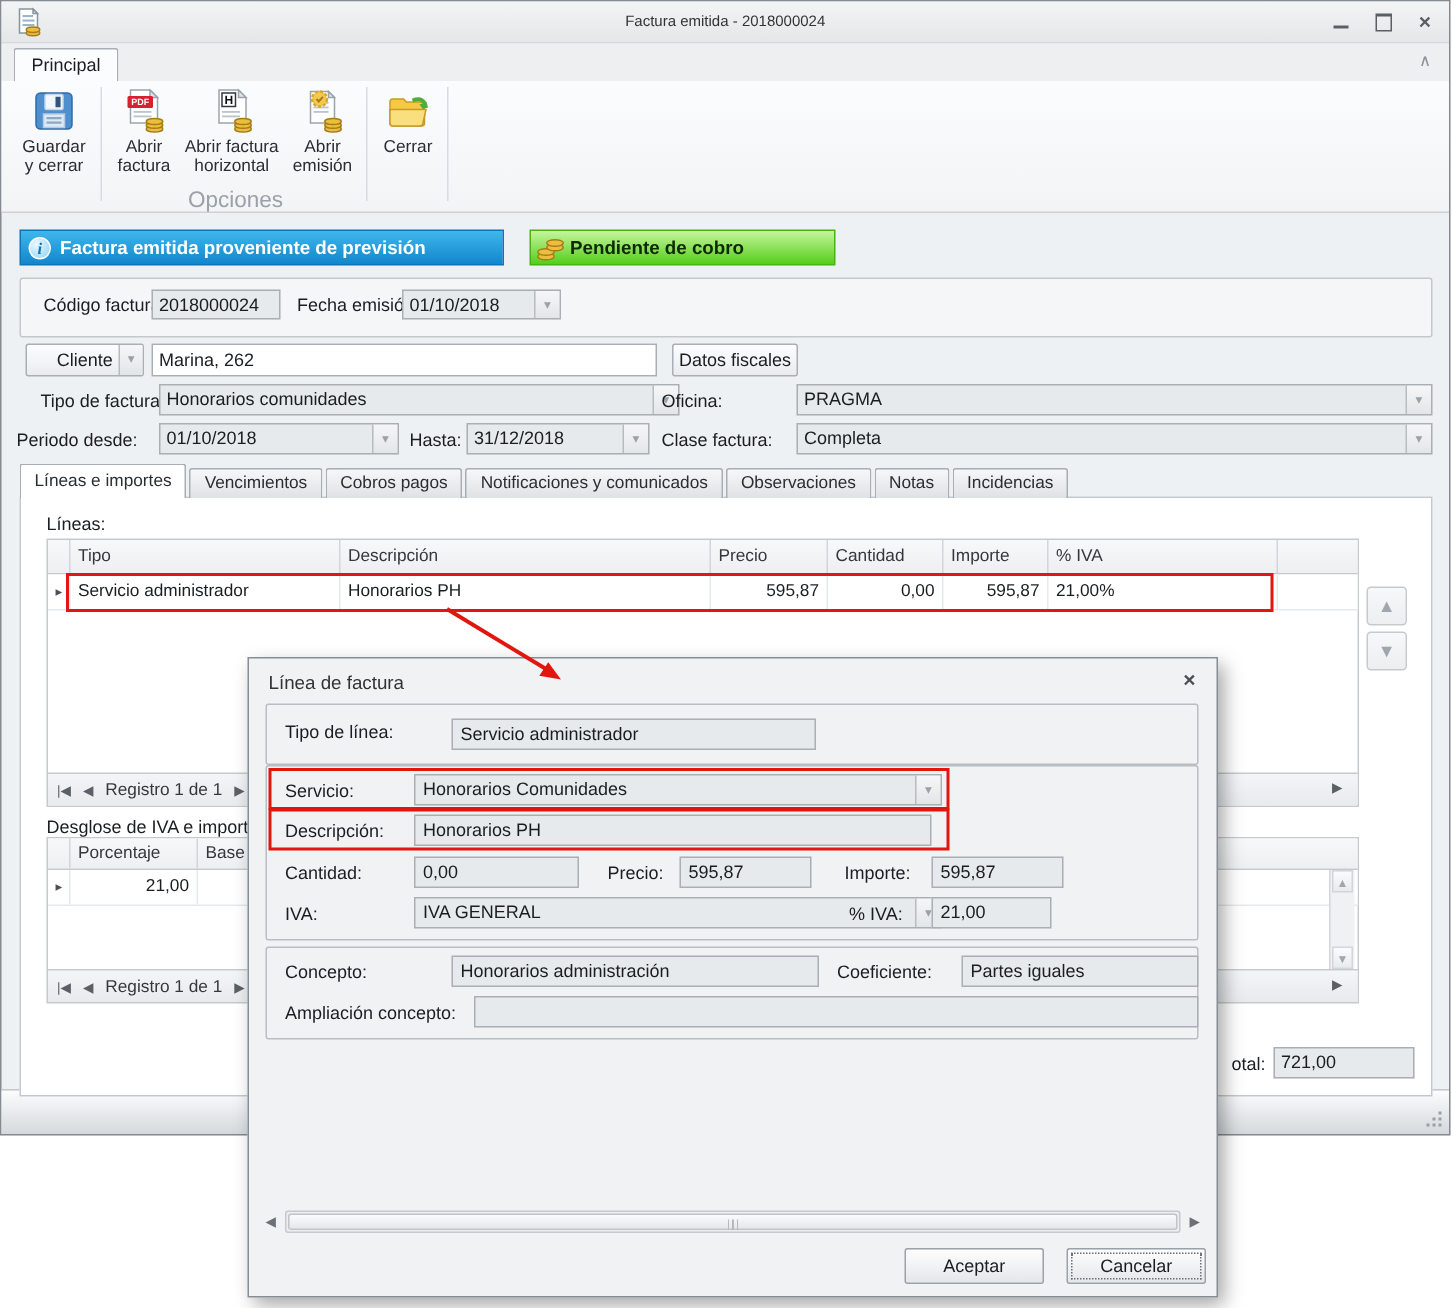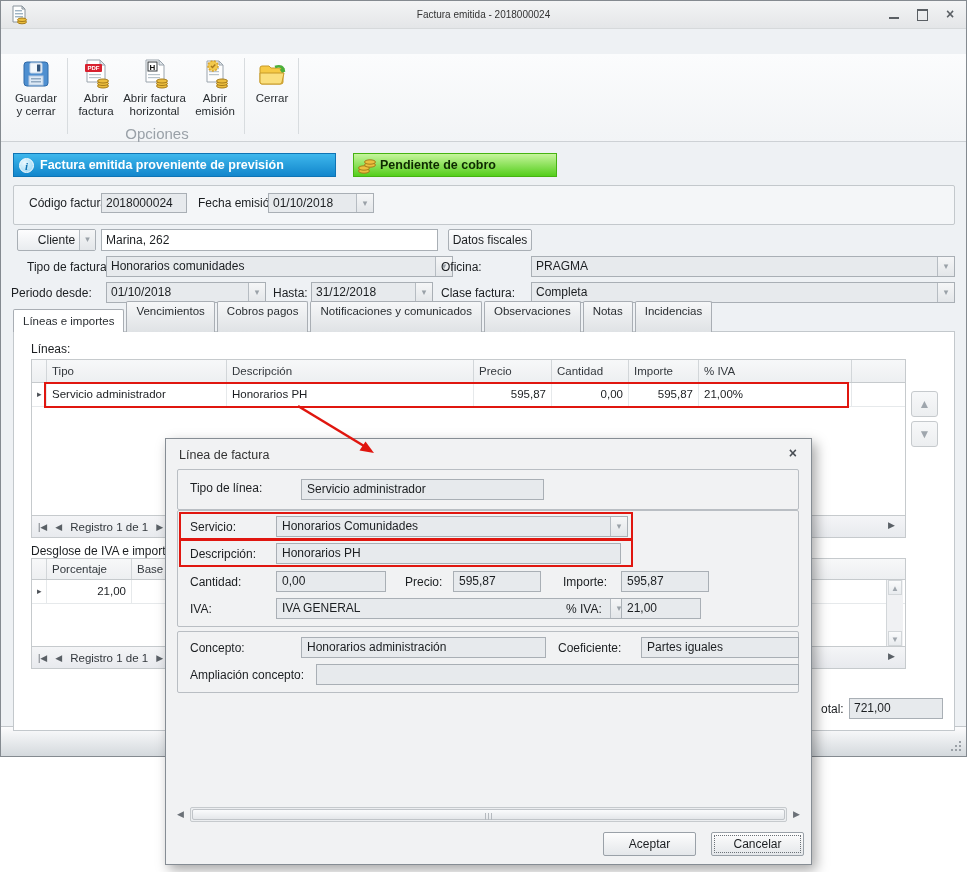--- a/index.html
+++ b/index.html
@@ -53,21 +53,21 @@
            font-size: 12px; line-height: 18px; padding: 0 4px; white-space: nowrap; overflow: hidden; }
   .wfield { background: #fff; }
   .combo-arrow { position: absolute; right: 0; top: 0; bottom: 0; width: 17px;
                  border-left: 1px solid #b6bcc2; background: linear-gradient(#f5f6f7, #e3e6e9);
                  color: #9aa1a8; text-align: center; font-size: 9px; line-height: 18px; }
   .push { position: absolute; background: linear-gradient(#fdfdfe, #e9ecef); border: 1px solid #a9afb5;
           text-align: center; font-size: 12px; border-radius: 2px; }
 
   
   .page-tabs { position: absolute; left: 12px; top: 308px; height: 23px; display: flex; align-items: flex-end; z-index: 3; }
-  .ptab { height: 31px; padding: 0 9px; line-height: 19px; font-size: 11.5px; white-space: nowrap;
+  .ptab { height: 20px; padding: 0 9px; line-height: 19px; font-size: 11.5px; white-space: nowrap;
           background: linear-gradient(#f6f7f8, #dfe2e5); border: 1px solid #a9aeb4; border-bottom: none;
           border-radius: 2px 2px 0 0; margin-right: 2px; color: #2a2e32; }
   .ptab.active { height: 23px; background: #fff; line-height: 22px; position: relative; z-index: 4; }
 
   .content-panel { position: absolute; left: 12px; top: 330px; width: 942px; height: 400px;
                    background: #fff; border: 1px solid #c3c8cc; z-index: 2; }
 
   
   .grid { position: absolute; border: 1px solid #c6cacd; background: #fff; }
   .ghead { display: flex; height: 23px; background: linear-gradient(#f7f8f9, #edeff1); border-bottom: 1px solid #c6cacd; }
@@ -145,20 +145,24 @@
           </svg>
       </span>
       <div class="title-text">Factura emitida - 2018000024</div>
       <div class="winbtns">
         <span class="wb wb-min"></span>
         <span class="wb wb-max"></span>
         <span class="wb wb-close">×</span>
       </div>
     </div>
 
+    <div class="tabstrip">
+      <div class="ribbon-tab">Principal</div>
+      <span class="ribbon-collapse">∧</span>
+    </div>
 
     <div class="ribbon-body">
       <div class="rbtn" style="left:6px;width:58px">
         <div class="ric">
           <svg width="30" height="30" viewBox="0 0 30 30">
               <rect x="3" y="3" width="24" height="24" rx="3" fill="#4e8fd0" stroke="#2f6aa8"></rect>
               <rect x="9" y="4" width="12" height="10" rx="1" fill="#f2f7fc" stroke="#c6d6e8"></rect>
               <rect x="16" y="5.5" width="3.4" height="7" fill="#30537a"></rect>
               <rect x="8" y="17" width="14" height="9" fill="#dce9f6" stroke="#b7cadf"></rect>
               <rect x="10" y="19" width="10" height="1.5" fill="#8fa8c0"></rect>

